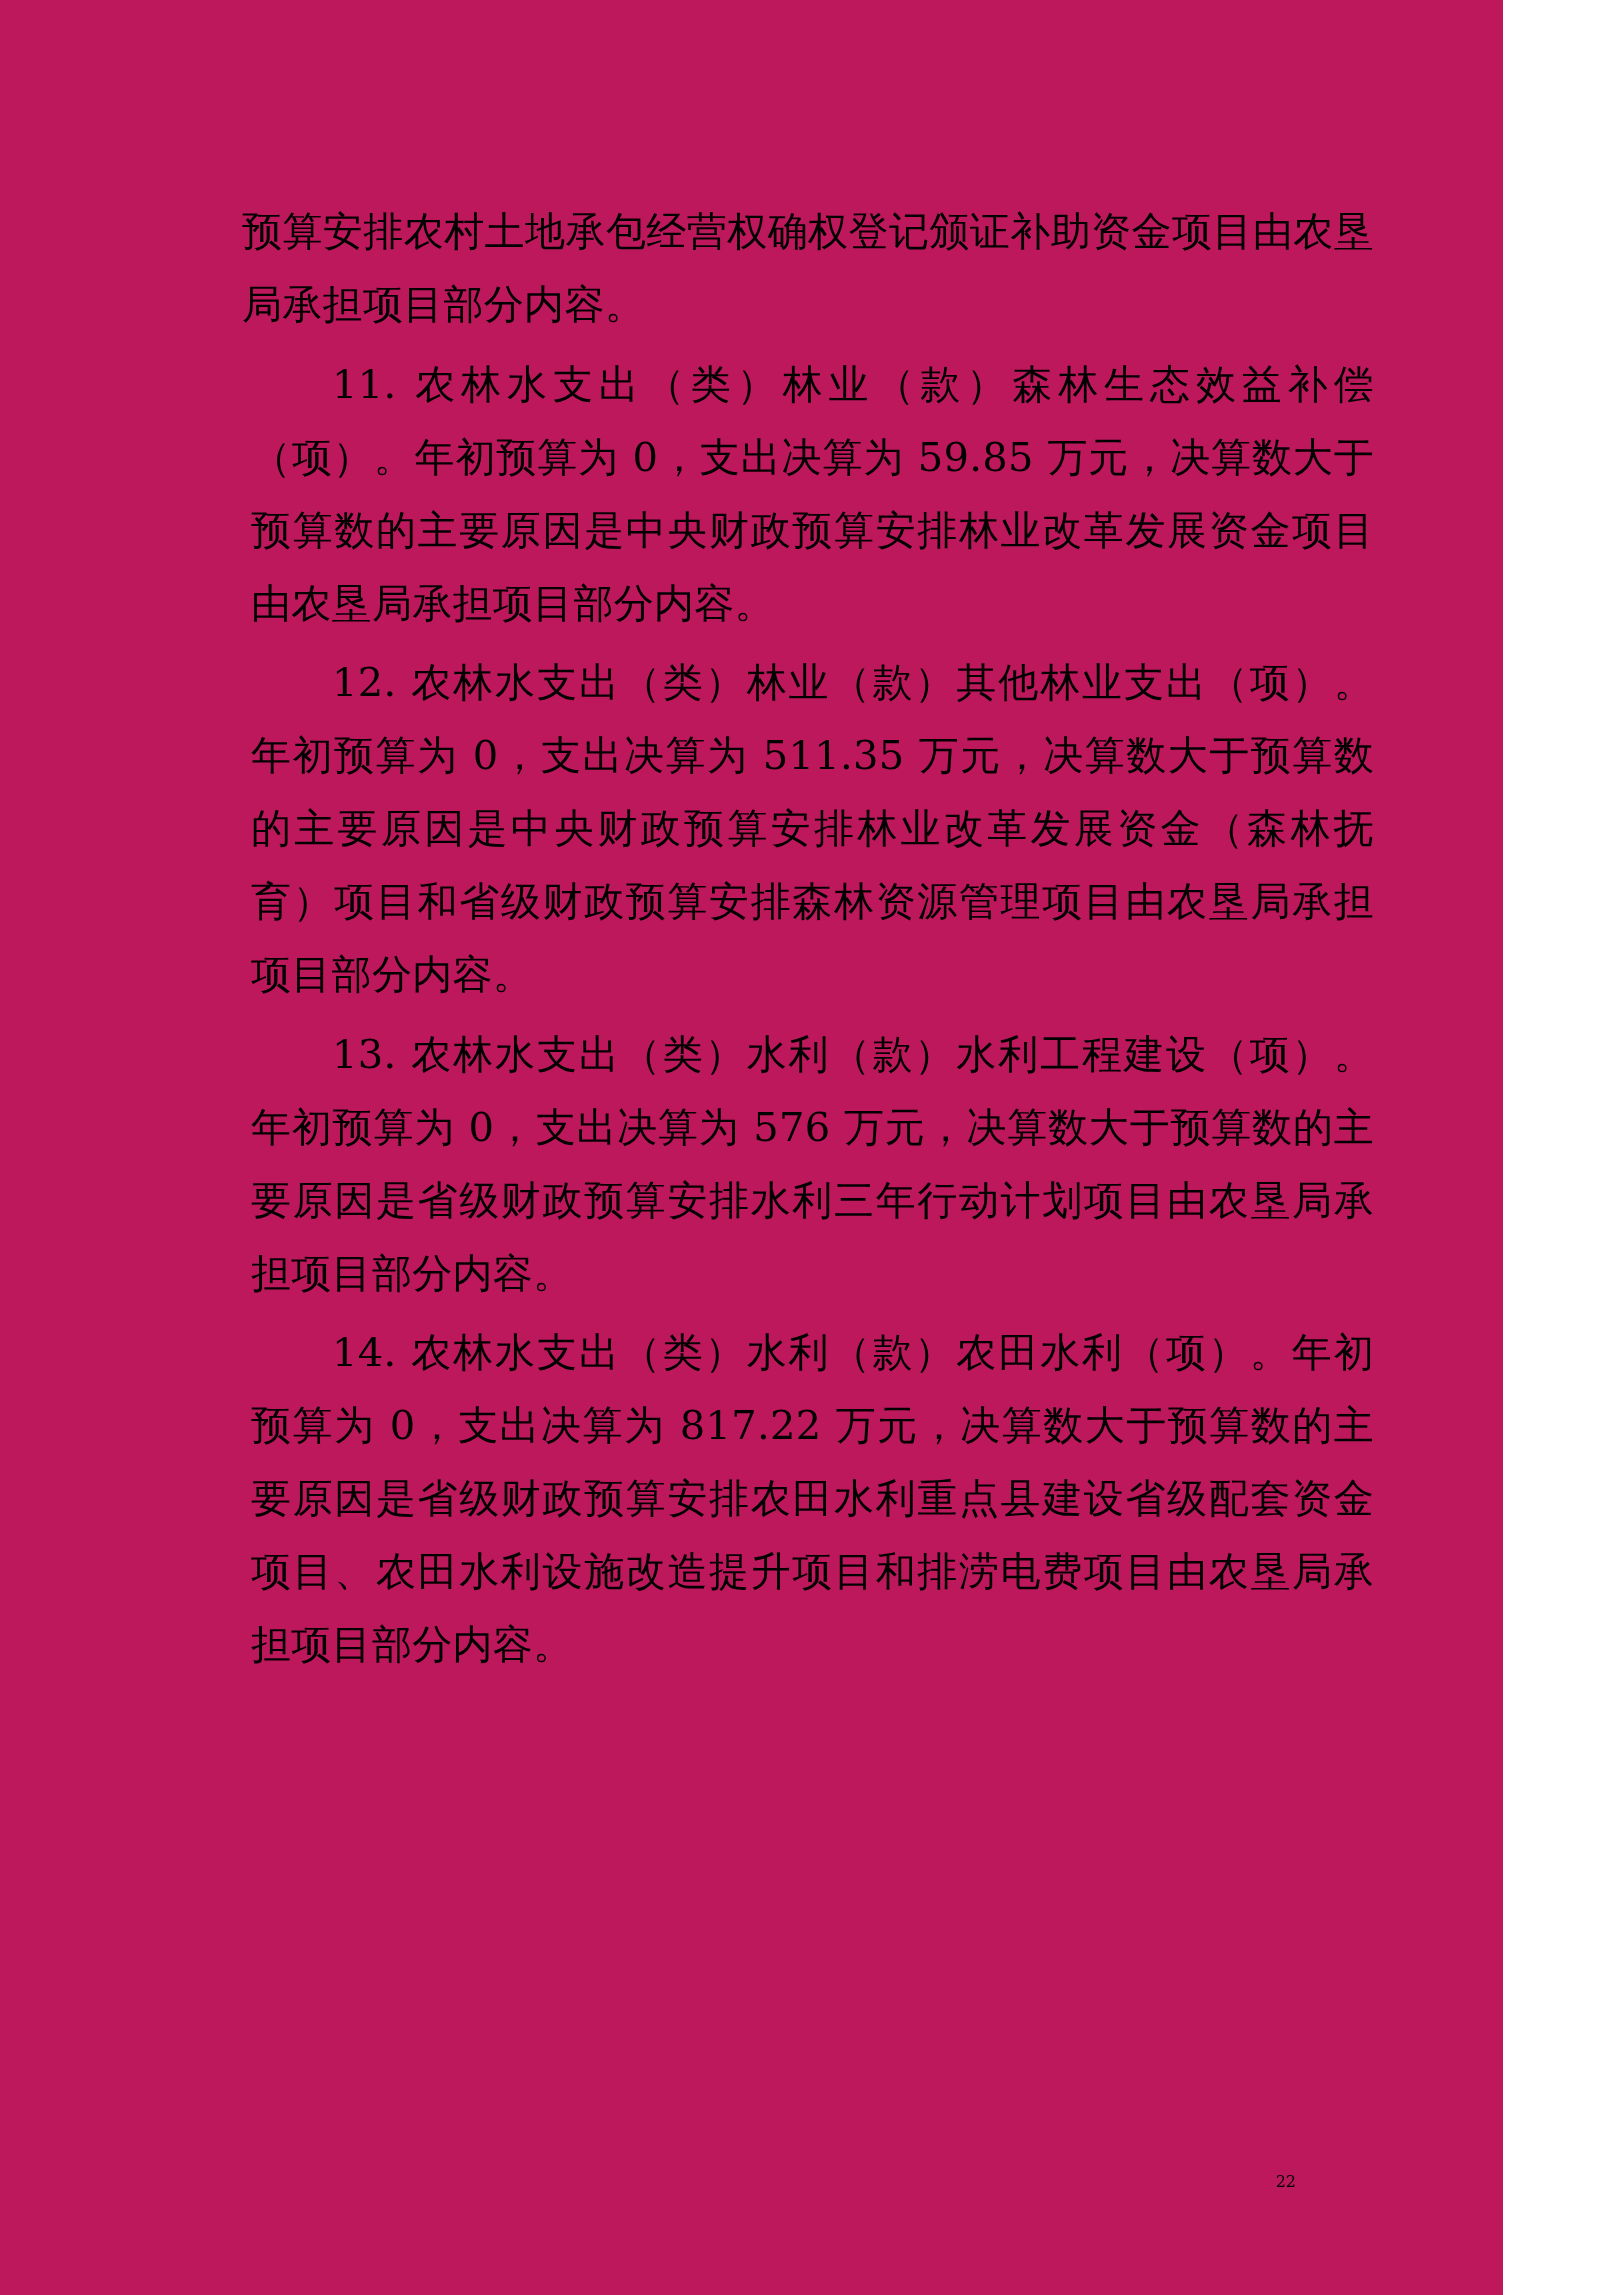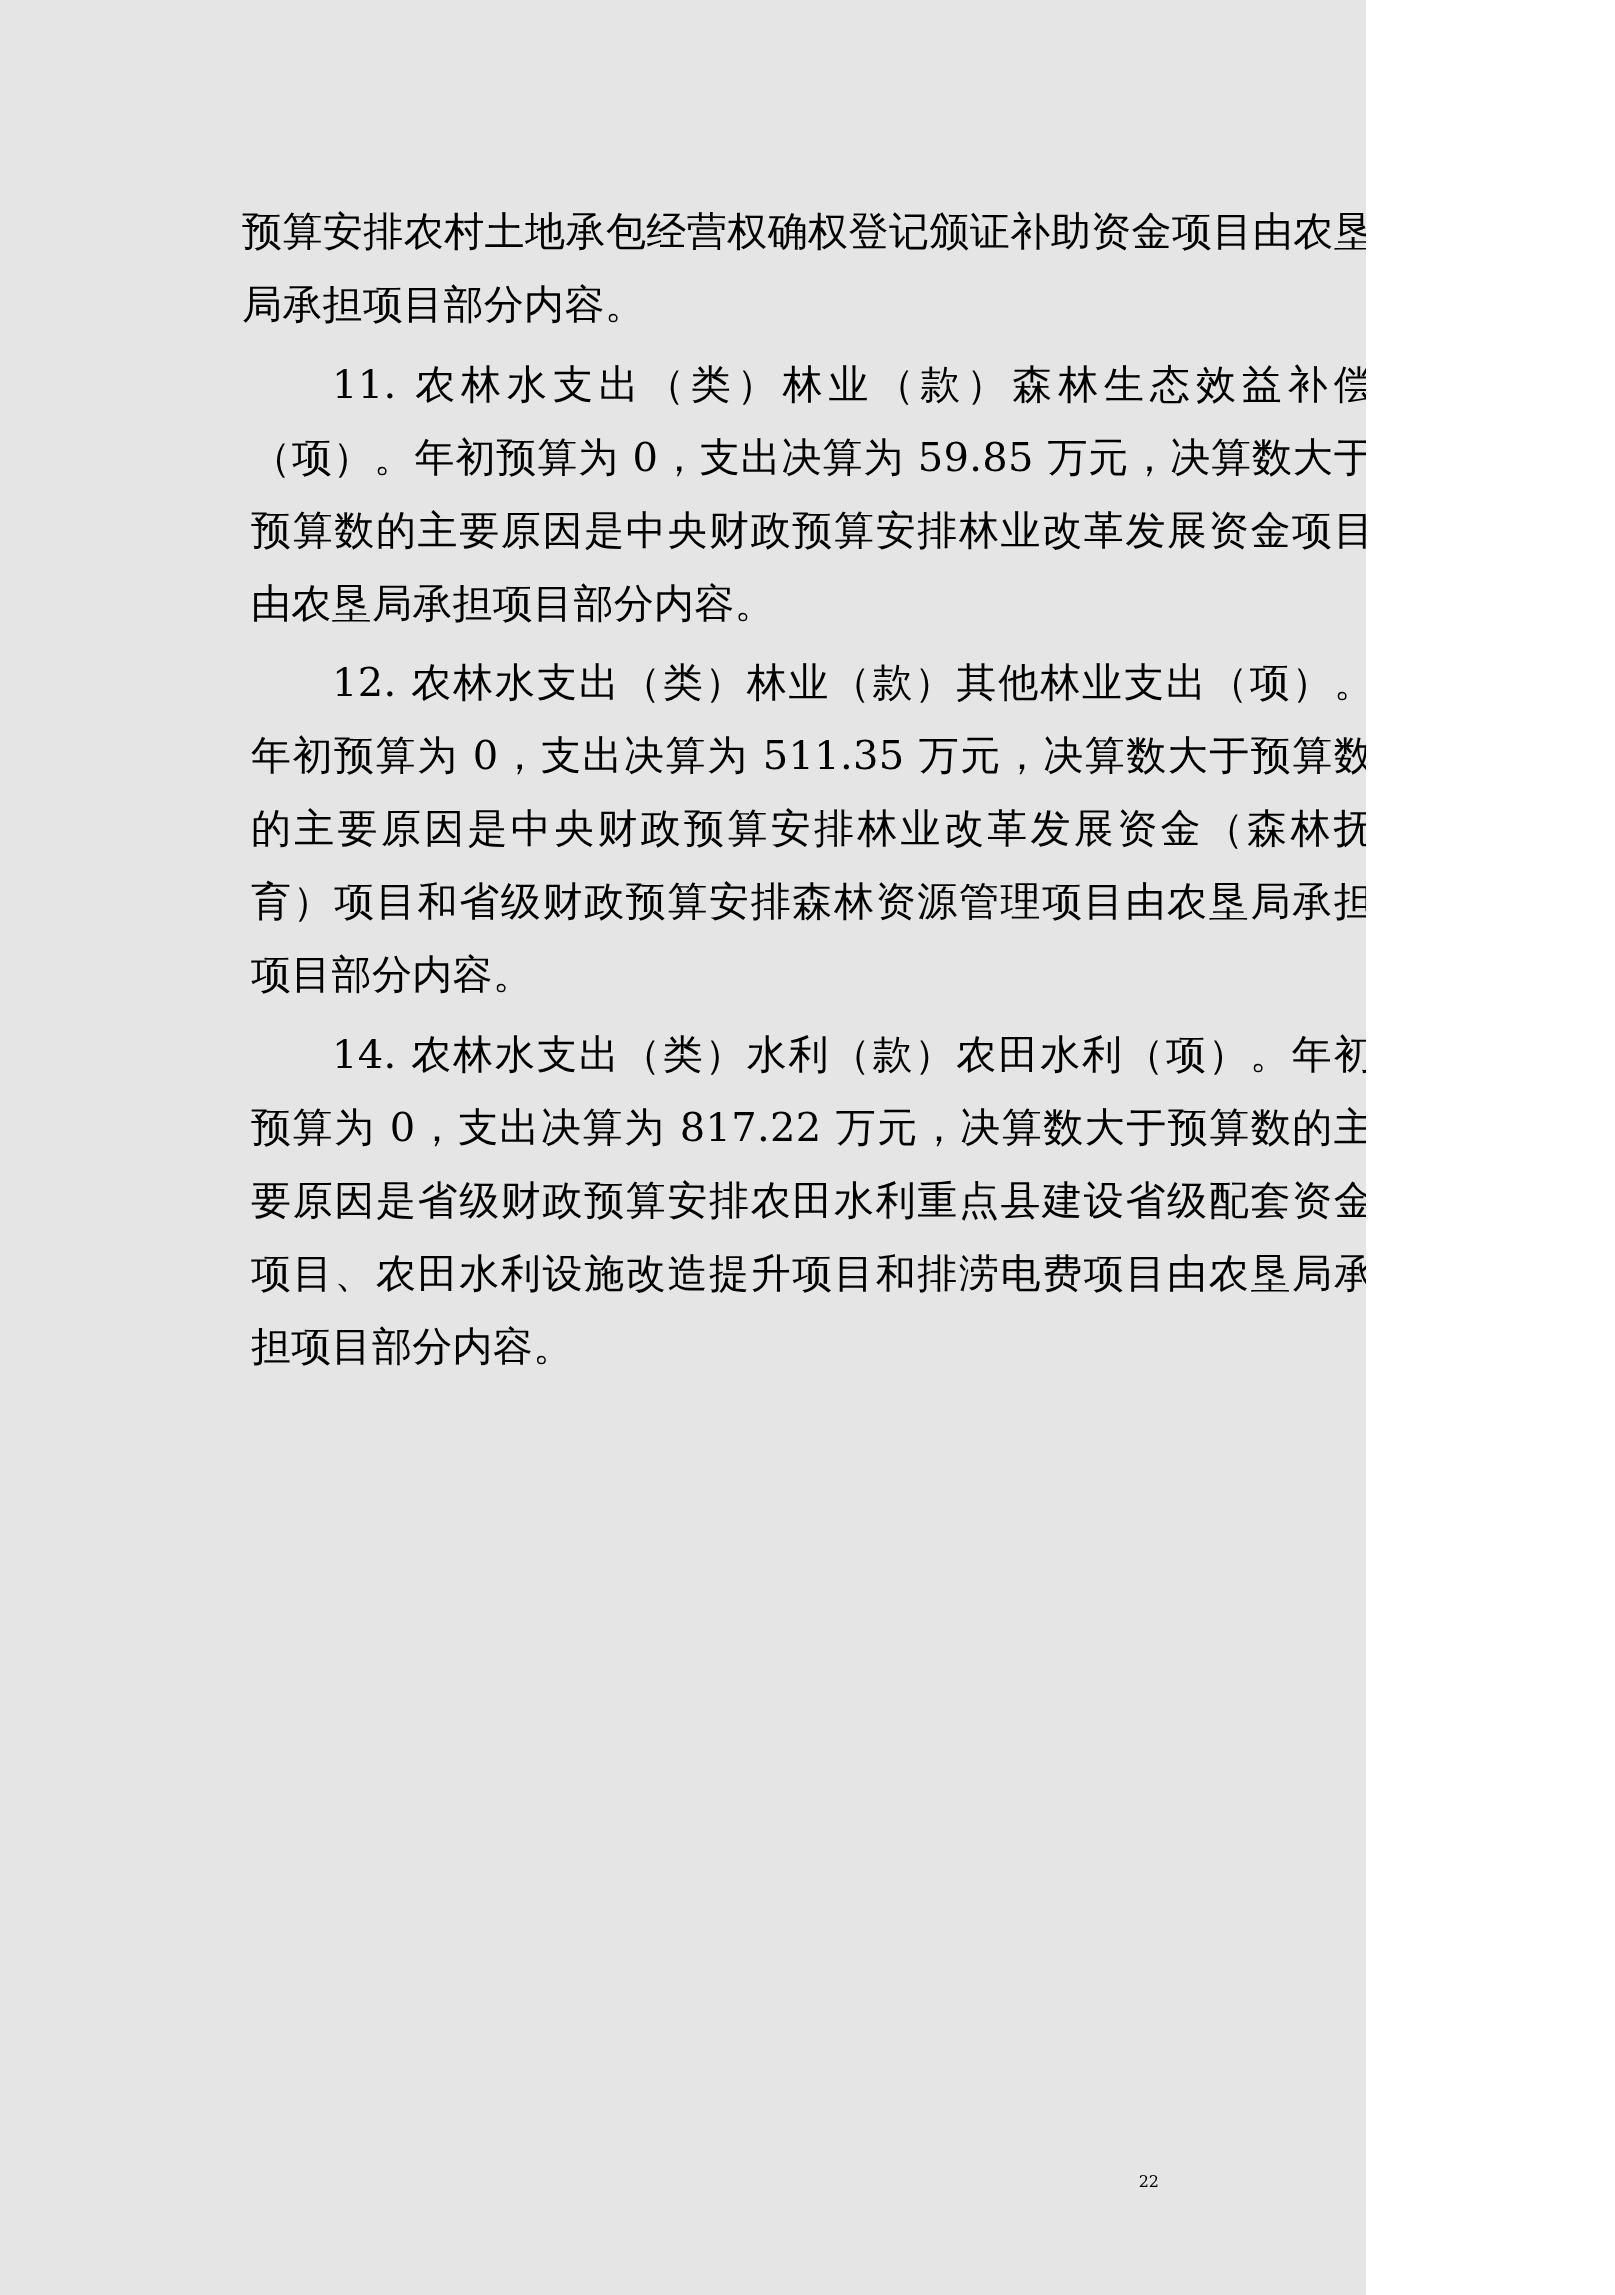--- a/index.html
+++ b/index.html
@@ -6,23 +6,23 @@
     margin: 0;
     padding: 0;
     background: #ffffff;
   }
   body {
     font-family: "DejaVu Serif", serif;
     color: #000000;
   }
   .page {
     position: relative;
-    width: 1366px;
+    width: 1503px;
     height: 2295px;
-    background: #e5e5e5;
+    background: #be185d;
     box-sizing: border-box;
     overflow: hidden;
   }
   .content {
     position: absolute;
     left: 242px;
     top: 195px;
     width: 1132px;
   }
   .para {
@@ -51,17 +51,18 @@
   }
 </style>
 </head>
 <body>
 
 <div class="page">
   <div class="content">
     <p class="para first">预算安排农村土地承包经营权确权登记颁证补助资金项目由农垦局承担项目部分内容。</p>
     <p class="para indent">11. 农林水支出（类）林业（款）森林生态效益补偿（项）。年初预算为 0，支出决算为 59.85 万元，决算数大于预算数的主要原因是中央财政预算安排林业改革发展资金项目由农垦局承担项目部分内容。</p>
     <p class="para indent">12. 农林水支出（类）林业（款）其他林业支出（项）。年初预算为 0，支出决算为 511.35 万元，决算数大于预算数的主要原因是中央财政预算安排林业改革发展资金（森林抚育）项目和省级财政预算安排森林资源管理项目由农垦局承担项目部分内容。</p>
+    <p class="para indent">13. 农林水支出（类）水利（款）水利工程建设（项）。年初预算为 0，支出决算为 576 万元，决算数大于预算数的主要原因是省级财政预算安排水利三年行动计划项目由农垦局承担项目部分内容。</p>
     <p class="para indent">14. 农林水支出（类）水利（款）农田水利（项）。年初预算为 0，支出决算为 817.22 万元，决算数大于预算数的主要原因是省级财政预算安排农田水利重点县建设省级配套资金项目、农田水利设施改造提升项目和排涝电费项目由农垦局承担项目部分内容。</p>
   </div>
   <div class="page-number">22</div>
 </div>
 
 
 </body></html>

